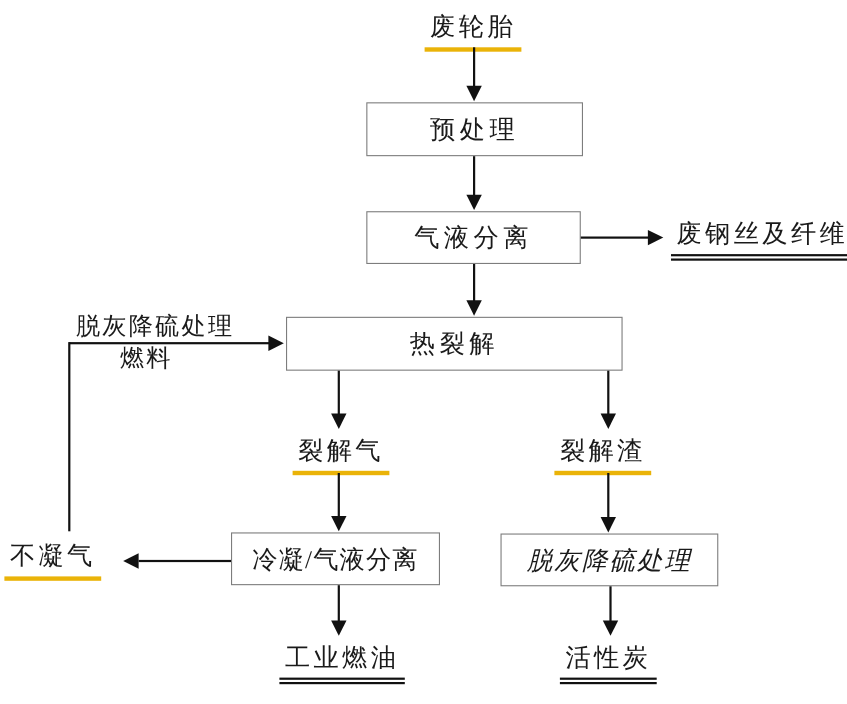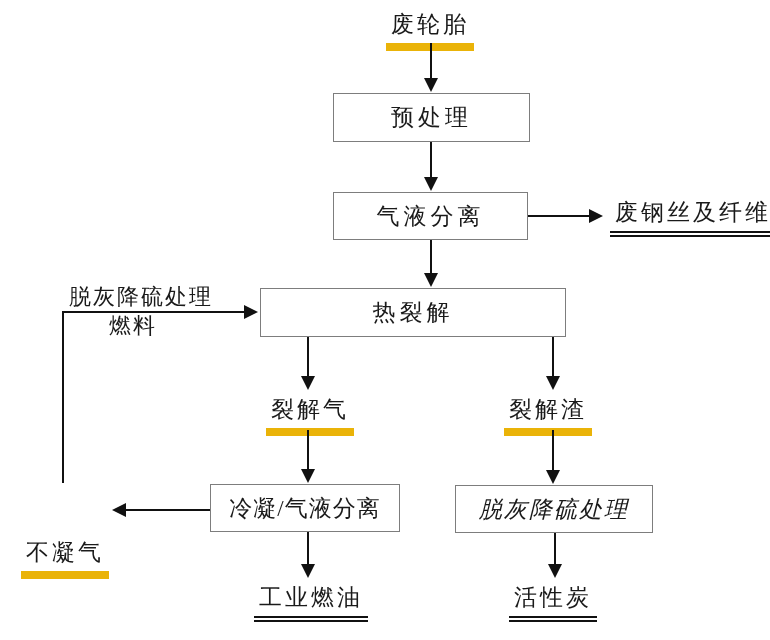--- a/index.html
+++ b/index.html
@@ -9,21 +9,21 @@
   }
   .box{
     position:absolute;border:1.5px solid #7d7d7d;background:#ffffff;
     display:flex;align-items:center;justify-content:center;
     font-size:23px;letter-spacing:4px;white-space:nowrap;box-sizing:border-box;
   }
   .lbl{
     position:absolute;font-size:23px;letter-spacing:3px;white-space:nowrap;
     text-align:center;transform:translateX(-50%);
   }
-  .u1{border-bottom:8px solid #eab308;padding:0 5px 3px 5px;}
+  .u1{border-bottom:4px solid #eab308;padding:0 5px 3px 5px;}
   .u2{border-bottom:6px double #111;padding:0 5px 3px 5px;}
   .vline,.hline{position:absolute;background:#111;}
   .vline{width:2px;}
   .hline{height:2px;}
   .head{position:absolute;width:0;height:0;}
   .head.down{border-left:7px solid transparent;border-right:7px solid transparent;border-top:14px solid #111;}
   .head.right{border-top:7px solid transparent;border-bottom:7px solid transparent;border-left:14px solid #111;}
   .head.left{border-top:7px solid transparent;border-bottom:7px solid transparent;border-right:14px solid #111;}
   .note{
     position:absolute;font-size:22px;letter-spacing:2px;white-space:nowrap;
@@ -75,21 +75,21 @@
 
   <div class="vline" style="left:552px;top:430px;height:41px;"></div>
   <div class="head down" style="left:546px;top:470px;"></div>
 
   <div class="box" style="left:210px;top:484px;width:190px;height:48px;letter-spacing:1px;">冷凝/气液分离</div>
 
   <div class="box" style="left:455px;top:485px;width:198px;height:48px;letter-spacing:2px;font-style:italic;">脱灰降硫处理</div>
 
   <div class="hline" style="left:126px;top:509px;width:84px;"></div>
   <div class="head left" style="left:112px;top:503px;"></div>
-  <div class="lbl u1" style="left:65px;top:490px;margin-top:47px;">不凝气</div>
+  <div class="lbl u1" style="left:48px;top:490px;">不凝气</div>
 
   <div class="vline" style="left:307px;top:532px;height:33px;"></div>
   <div class="head down" style="left:301px;top:564px;"></div>
   <div class="lbl u2" style="left:311px;top:582px;">工业燃油</div>
 
   <div class="vline" style="left:554px;top:533px;height:32px;"></div>
   <div class="head down" style="left:548px;top:564px;"></div>
   <div class="lbl u2" style="left:553px;top:582px;">活性炭</div>
 
 </div>

